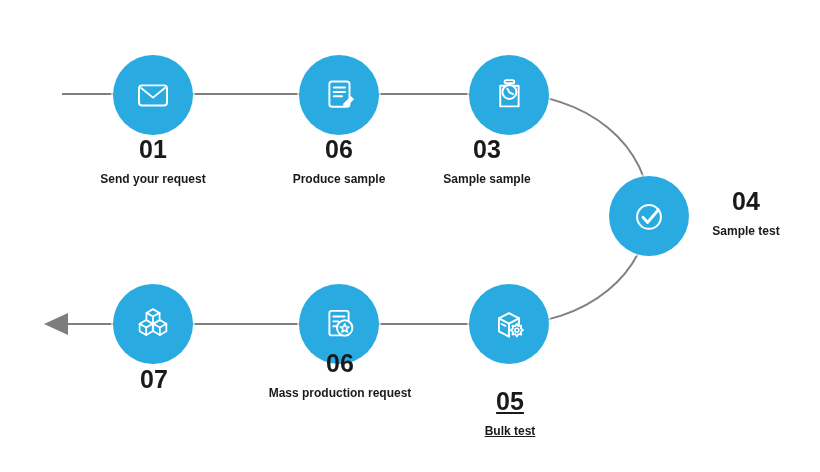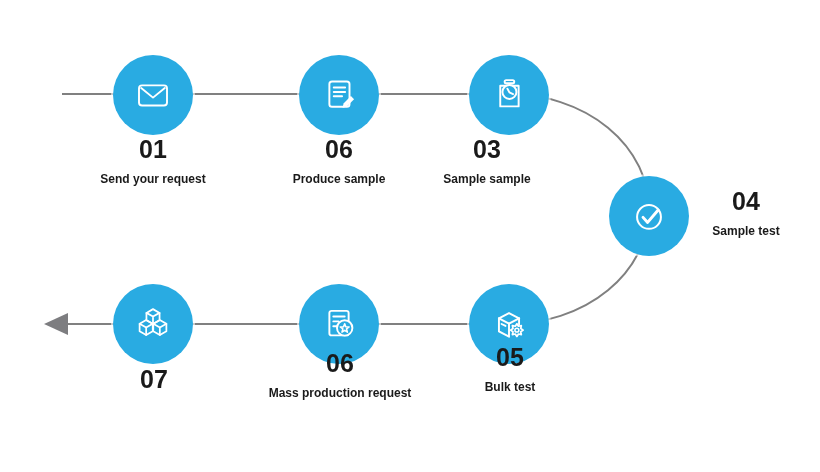--- a/index.html
+++ b/index.html
@@ -91,21 +91,21 @@
       <path d="M12.5 17.5 L24 11.5 L35.5 17.5 L24 23.5 Z"></path>
       <path d="M12.5 17.5 V32.5 L24 38.5 V23.5"></path>
       <path d="M35.5 17.5 V24.5"></path>
       <path d="M15.5 24 L20 26.2"></path>
       <g transform="translate(33,31)">
         <polygon points="7.2,0 4.44,1.84 5.09,5.09 1.84,4.44 0,7.2 -1.84,4.44 -5.09,5.09 -4.44,1.84 -7.2,0 -4.44,-1.84 -5.09,-5.09 -1.84,-4.44 0,-7.2 1.84,-4.44 5.09,-5.09 4.44,-1.84" style="fill:var(--accent);stroke-width:2"></polygon>
         <circle cx="0" cy="0" r="2.2" style="stroke-width:1.8"></circle>
       </g>
     </svg>
   </div>
-  <div class="caption" style="left:510px;top:344px;">
+  <div class="caption" style="left:510px;top:388px;text-decoration:underline;">
     <div class="num">05</div>
     <div class="lbl">Bulk test</div>
   </div>
 
   <div class="node" style="left:299px;top:284px;">
     <svg width="42" height="42" viewBox="0 0 48 48">
       <rect x="13" y="9" width="22" height="28" rx="2.5"></rect>
       <path d="M17.5 15.5 H30.5 M17.5 21 H23.5 M17.5 26.5 H21"></path>
       <circle cx="30.5" cy="28.5" r="8.8" style="fill:var(--accent)"></circle>
       <polygon points="30.5,23.7 31.79,27.22 35.54,27.36 32.59,29.68 33.62,33.29 30.5,31.2 27.38,33.29 28.41,29.68 25.46,27.36 29.21,27.22" style="stroke-width:1.8"></polygon>

